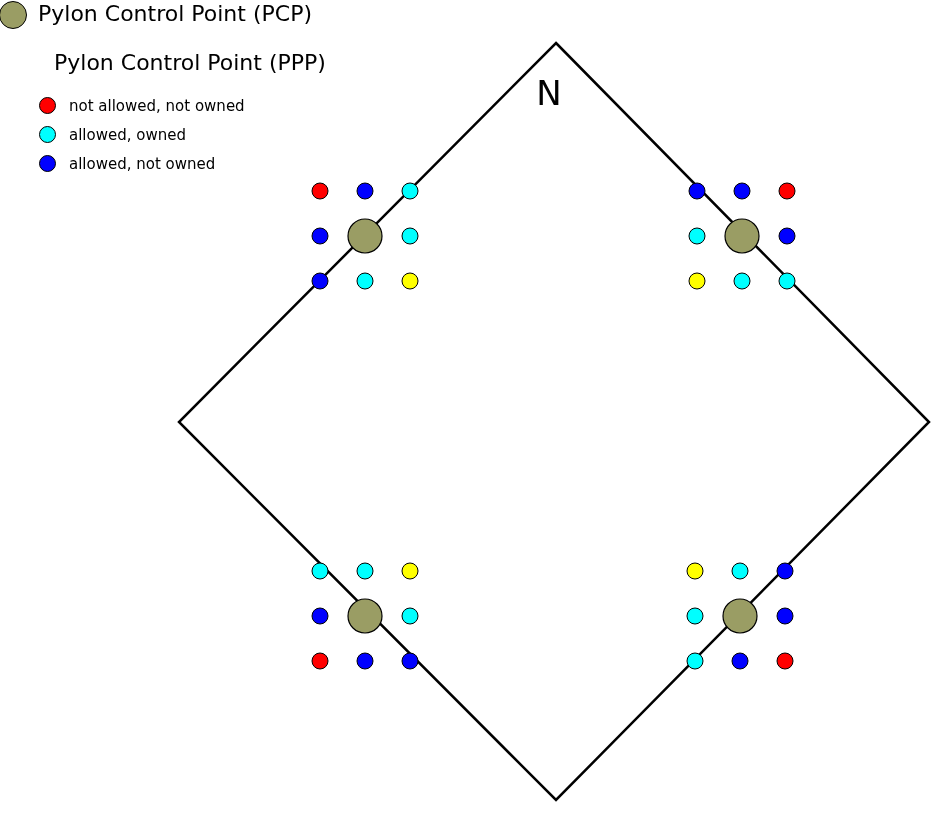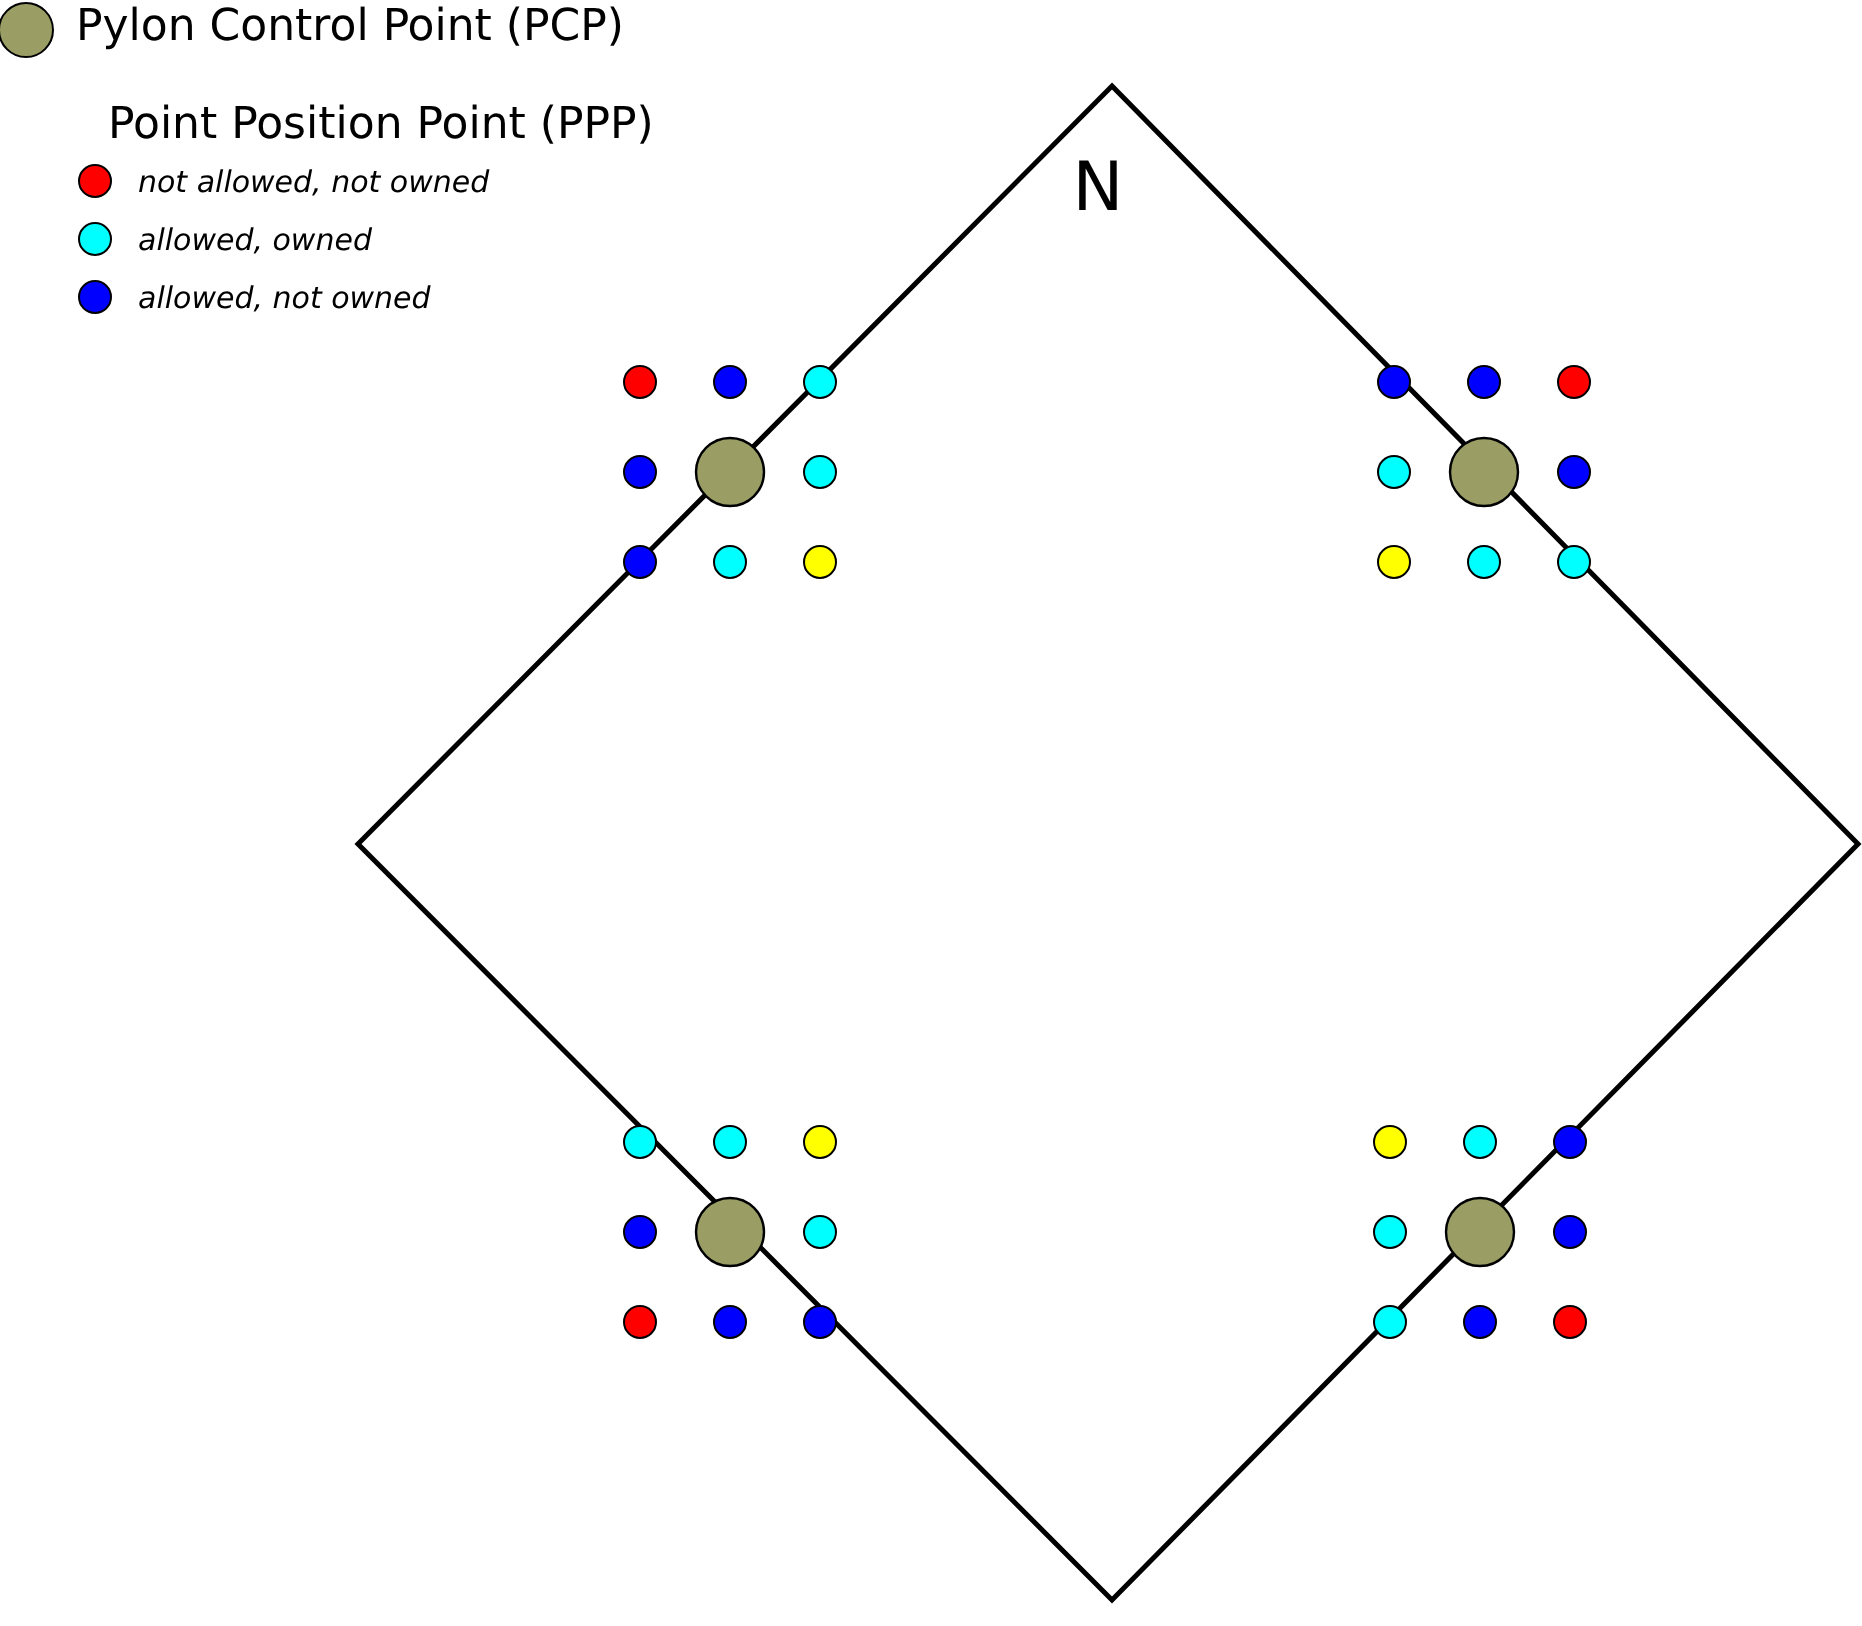--- a/index.html
+++ b/index.html
@@ -23,21 +23,21 @@
     width: 26px; height: 26px; border-radius: 50%;
     border: 1px solid #000; flex: 0 0 auto;
   }
   .pcp-label { margin-left: 11px; font-size: 22px; white-space: nowrap; }
 
   .ppp-title {
     position: absolute; left: 54px; top: 50px;
     font-size: 22px; white-space: nowrap;
   }
 
-  .legend-items { position: absolute; left: 39px; top: 76px; font-style: italic; }
+  .legend-items { position: absolute; left: 39px; top: 91px; }
   .legend-row { display: flex; align-items: center; height: 29px; }
   .dot {
     width: 15px; height: 15px; border-radius: 50%;
     border: 1px solid #000; flex: 0 0 auto;
   }
   .legend-label { margin-left: 13px; font-size: 15px; white-space: nowrap; }
 
   .north {
     font-family: "DejaVu Sans", sans-serif;
     text-anchor: middle;
@@ -94,21 +94,21 @@
         <circle cx="740" cy="616" r="17" fill="#9a9d64" stroke="#000000" stroke-width="1.2"></circle>
       </g>
     <text class="north" x="549" y="105" font-size="34">N</text>
   </svg>
 
   <div class="pcp-row">
     <span class="pcp-swatch" style="background: rgb(154, 157, 100);"></span>
     <span class="pcp-label">Pylon Control Point (PCP)</span>
   </div>
 
-  <div class="ppp-title">Point Position Point (PPP)</div>
+  <div class="ppp-title">Pylon Control Point (PPP)</div>
 
   <div class="legend-items">
     <div class="legend-row">
       <span class="dot" style="background: rgb(255, 0, 0);"></span>
       <span class="legend-label">not allowed, not owned</span>
     </div>
     <div class="legend-row">
       <span class="dot" style="background: rgb(0, 255, 255);"></span>
       <span class="legend-label">allowed, owned</span>
     </div>

